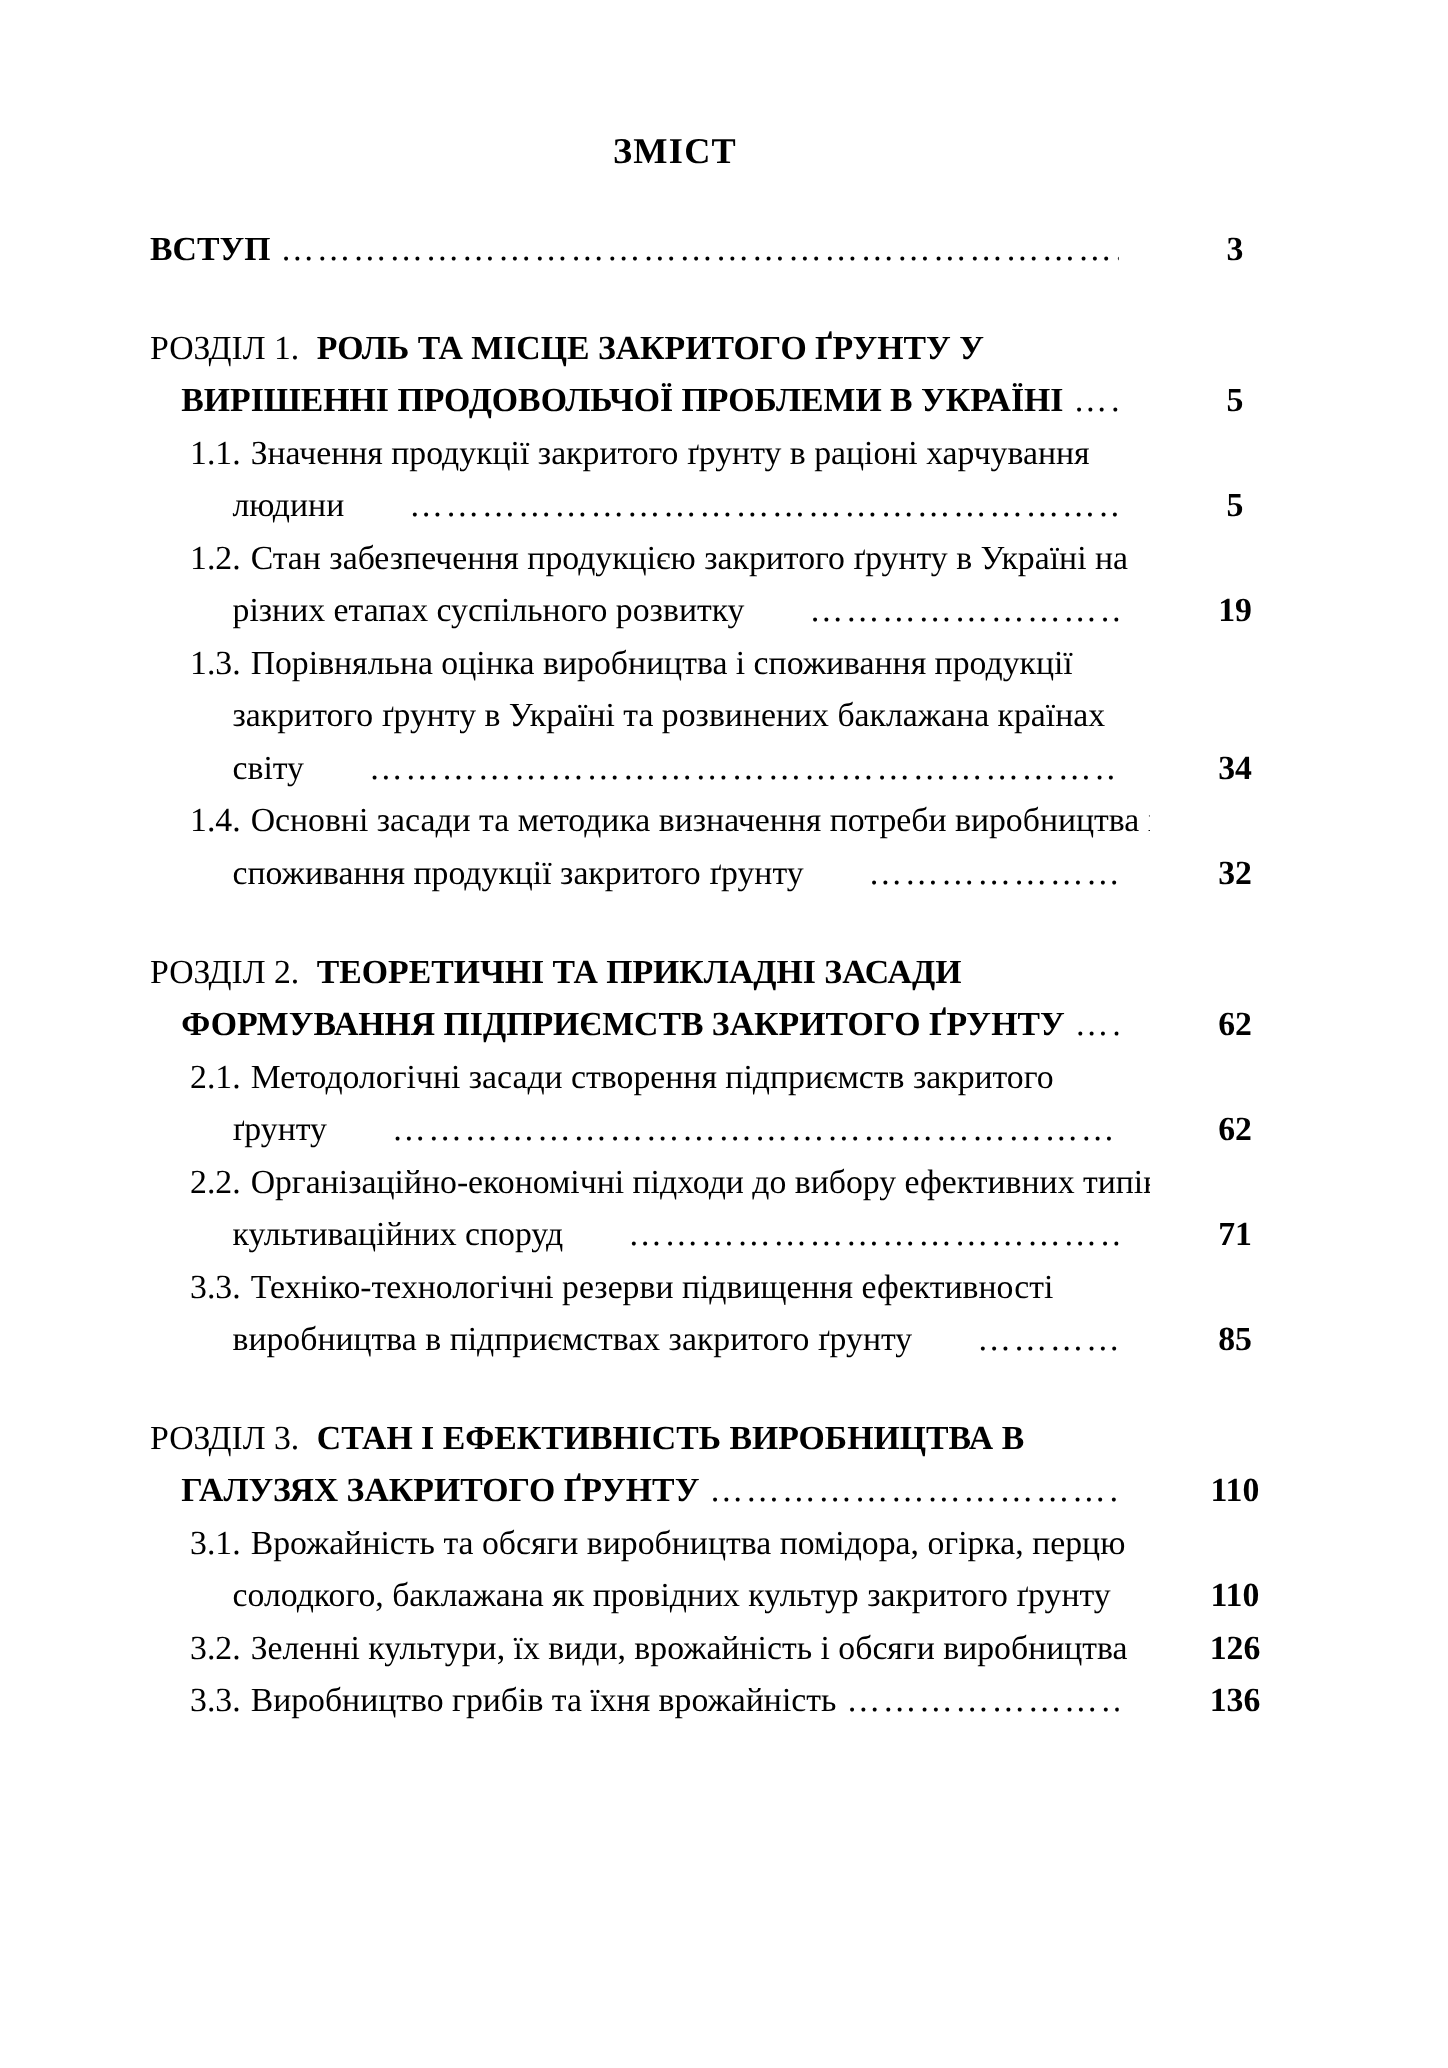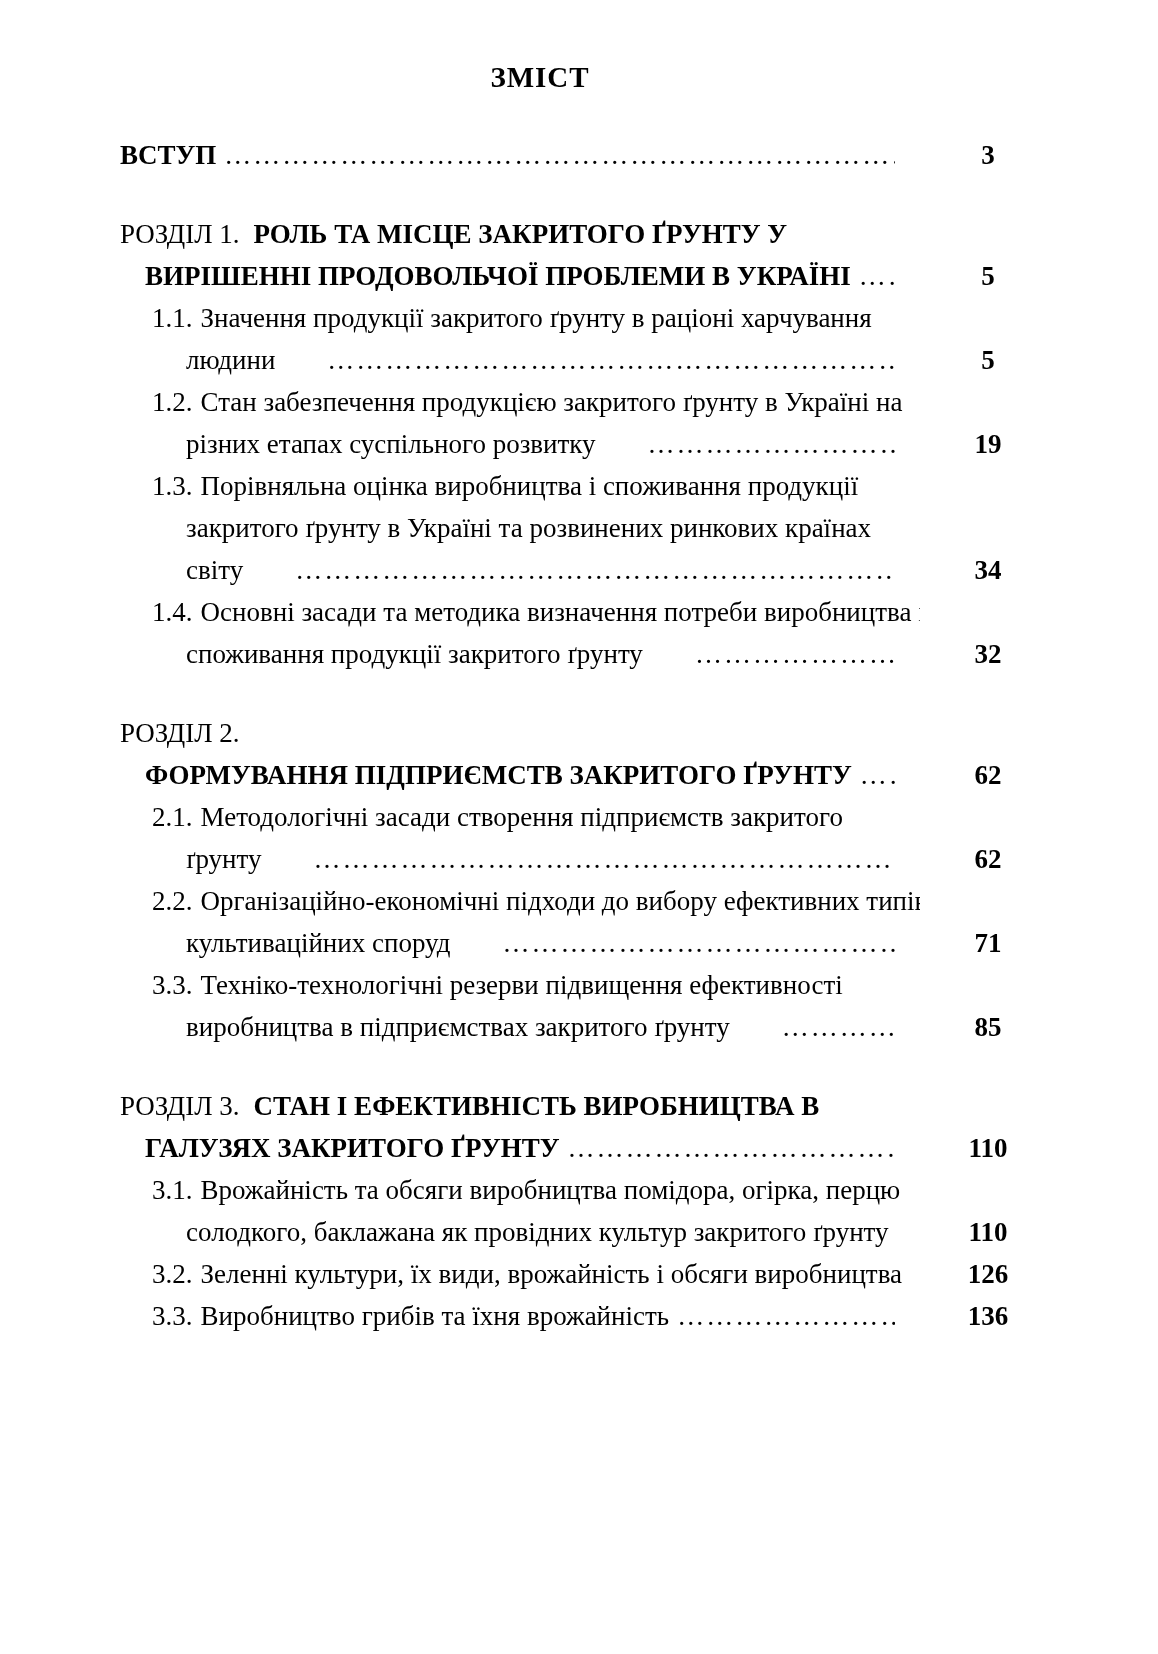--- a/index.html
+++ b/index.html
@@ -9,21 +9,21 @@
   }
   .page {
     position: relative;
     width: 1158px;
     height: 1654px;
     margin: 0 auto;
     background: #ffffff;
     font-family: "Liberation Serif", "DejaVu Serif", serif;
     color: #000000;
     box-sizing: border-box;
-    padding: 60px 102px 0 120px;
+    padding: 104px 102px 0 120px;
     overflow: hidden;
   }
   .doc-title {
     width: 840px;
     text-align: center;
     font-size: 29px;
     font-weight: bold;
     line-height: 34px;
     letter-spacing: 1px;
     margin: 0 0 40px 0;
@@ -133,21 +133,21 @@
 
   <div class="row ind-sec">
     <span class="main">
       <span class="num secnum">1.3.</span>
       <span class="txt">Порівняльна оцінка виробництва і споживання продукції</span>
     </span>
     <span class="pg"></span>
   </div>
   <div class="row ind-seccont">
     <span class="main">
-      <span class="txt">закритого ґрунту в Україні та розвинених ринкових країнах</span>
+      <span class="txt">закритого ґрунту в Україні та розвинених баклажана країнах</span>
     </span>
     <span class="pg"></span>
   </div>
   <div class="row ind-seccont">
     <span class="main">
       <span class="txt">світу</span>
       <span class="leader"></span>
     </span>
     <span class="pg">34</span>
   </div>
@@ -163,20 +163,21 @@
     <span class="main">
       <span class="txt">споживання продукції закритого ґрунту</span>
       <span class="leader"></span>
     </span>
     <span class="pg">32</span>
   </div>
 
   <div class="row gap-before">
     <span class="main">
       <span class="num chapnum">РОЗДІЛ 2.</span>
+      <span class="txt b">ТЕОРЕТИЧНІ ТА ПРИКЛАДНІ ЗАСАДИ</span>
     </span>
     <span class="pg"></span>
   </div>
   <div class="row ind-chap">
     <span class="main">
       <span class="txt b">ФОРМУВАННЯ ПІДПРИЄМСТВ ЗАКРИТОГО ҐРУНТУ</span>
       <span class="leader"></span>
     </span>
     <span class="pg">62</span>
   </div>

